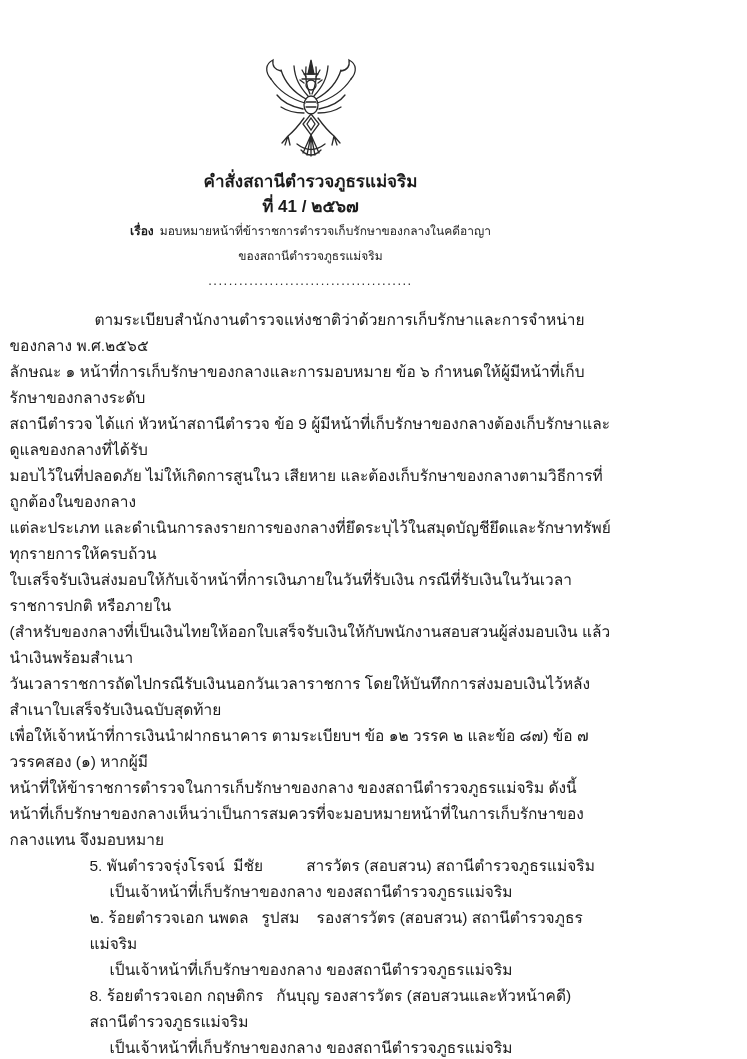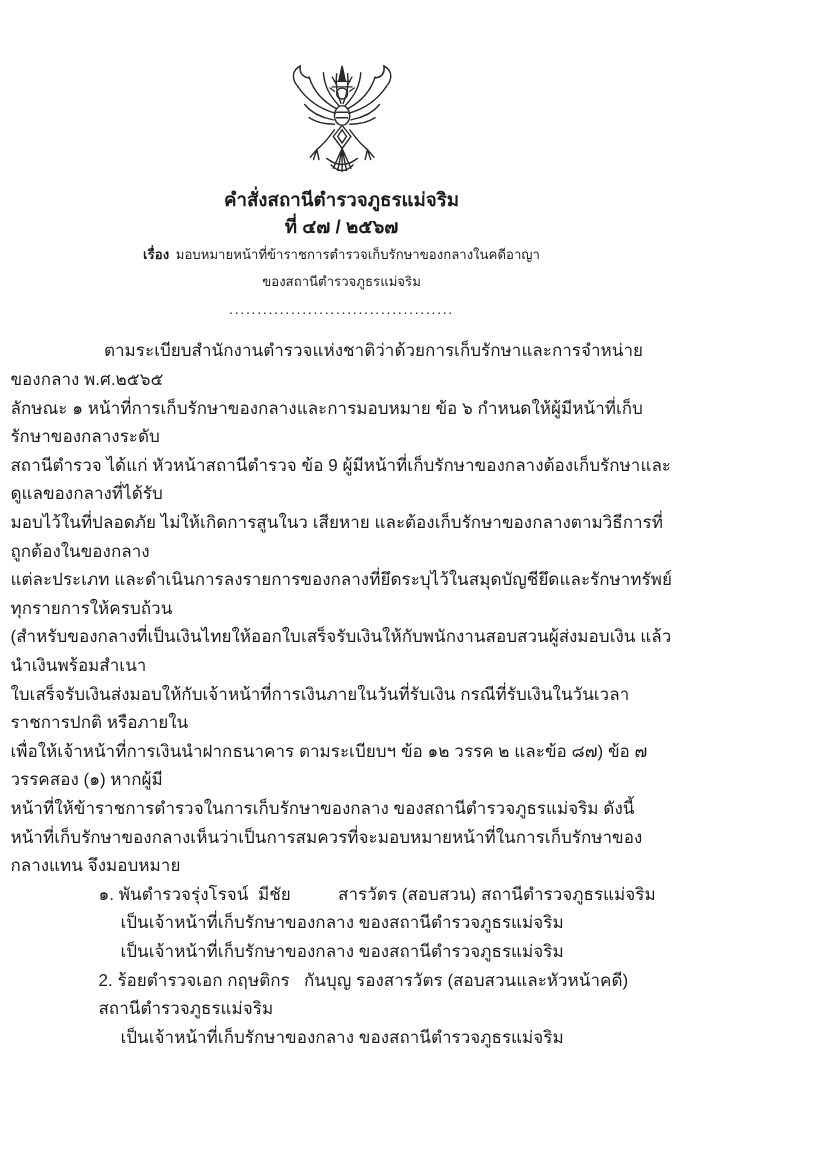--- a/index.html
+++ b/index.html
@@ -93,44 +93,46 @@
 
         <path d="M55,77 l-8,18 M55,77 l-4,20 M55,77 l0,21 M55,77 l4,20 M55,77 l8,18"></path>
         <path d="M45,92 Q55,102 65,92"></path>
         <path d="M41,86 Q55,97 69,86"></path>
       </g>
     </svg>
   </div>
 
   <div class="header-block">
     <div class="title-line">คำสั่งสถานีตำรวจภูธรแม่จริม</div>
-    <div class="title-line">ที่ ๔๗ / ๒๕๖๗</div>
+    <div class="title-line">ที่ 41 / ๒๕๖๗</div>
     <div class="subject-line">
       <span class="lbl">เรื่อง</span><span>มอบหมายหน้าที่ข้าราชการตำรวจเก็บรักษาของกลางในคดีอาญา</span>
     </div>
     <div class="subject-line">ของสถานีตำรวจภูธรแม่จริม</div>
     <div class="dots-line">........................................</div>
   </div>
 
   <div class="body-block">
     <div>
         <div class="line first">ตามระเบียบสำนักงานตำรวจแห่งชาติว่าด้วยการเก็บรักษาและการจำหน่ายของกลาง พ.ศ.๒๕๖๕</div>
         <div class="line">ลักษณะ ๑ หน้าที่การเก็บรักษาของกลางและการมอบหมาย ข้อ ๖ กำหนดให้ผู้มีหน้าที่เก็บรักษาของกลางระดับ</div>
         <div class="line">สถานีตำรวจ ได้แก่ หัวหน้าสถานีตำรวจ ข้อ 9 ผู้มีหน้าที่เก็บรักษาของกลางต้องเก็บรักษาและดูแลของกลางที่ได้รับ</div>
         <div class="line">มอบไว้ในที่ปลอดภัย ไม่ให้เกิดการสูนในว เสียหาย และต้องเก็บรักษาของกลางตามวิธีการที่ถูกต้องในของกลาง</div>
         <div class="line">แต่ละประเภท และดำเนินการลงรายการของกลางที่ยึดระบุไว้ในสมุดบัญชียึดและรักษาทรัพย์ทุกรายการให้ครบถ้วน</div>
+        <div class="line">ใบเสร็จรับเงินส่งมอบให้กับเจ้าหน้าที่การเงินภายในวันที่รับเงิน กรณีที่รับเงินในวันเวลาราชการปกติ หรือภายใน</div>
         <div class="line">(สำหรับของกลางที่เป็นเงินไทยให้ออกใบเสร็จรับเงินให้กับพนักงานสอบสวนผู้ส่งมอบเงิน แล้วนำเงินพร้อมสำเนา</div>
-        <div class="line">ใบเสร็จรับเงินส่งมอบให้กับเจ้าหน้าที่การเงินภายในวันที่รับเงิน กรณีที่รับเงินในวันเวลาราชการปกติ หรือภายใน</div>
+        <div class="line">วันเวลาราชการถัดไปกรณีรับเงินนอกวันเวลาราชการ โดยให้บันทึกการส่งมอบเงินไว้หลังสำเนาใบเสร็จรับเงินฉบับสุดท้าย</div>
         <div class="line">เพื่อให้เจ้าหน้าที่การเงินนำฝากธนาคาร ตามระเบียบฯ ข้อ ๑๒ วรรค ๒ และข้อ ๘๗) ข้อ ๗ วรรคสอง (๑) หากผู้มี</div>
         <div class="line">หน้าที่ให้ข้าราชการตำรวจในการเก็บรักษาของกลาง ของสถานีตำรวจภูธรแม่จริม ดังนี้</div>
         <div class="line">หน้าที่เก็บรักษาของกลางเห็นว่าเป็นการสมควรที่จะมอบหมายหน้าที่ในการเก็บรักษาของกลางแทน จึงมอบหมาย</div>
       </div>
     <div>
-        <div class="line off1">๑. พันตำรวจรุ่งโรจน์  มีชัย          สารวัตร (สอบสวน) สถานีตำรวจภูธรแม่จริม</div>
+        <div class="line off1">5. พันตำรวจรุ่งโรจน์  มีชัย          สารวัตร (สอบสวน) สถานีตำรวจภูธรแม่จริม</div>
         <div class="line off2">เป็นเจ้าหน้าที่เก็บรักษาของกลาง ของสถานีตำรวจภูธรแม่จริม</div>
+        <div class="line off1">๒. ร้อยตำรวจเอก นพดล   รูปสม    รองสารวัตร (สอบสวน) สถานีตำรวจภูธรแม่จริม</div>
         <div class="line off2">เป็นเจ้าหน้าที่เก็บรักษาของกลาง ของสถานีตำรวจภูธรแม่จริม</div>
-        <div class="line off1">2. ร้อยตำรวจเอก กฤษติกร   กันบุญ รองสารวัตร (สอบสวนและหัวหน้าคดี) สถานีตำรวจภูธรแม่จริม</div>
+        <div class="line off1">8. ร้อยตำรวจเอก กฤษติกร   กันบุญ รองสารวัตร (สอบสวนและหัวหน้าคดี) สถานีตำรวจภูธรแม่จริม</div>
         <div class="line off2">เป็นเจ้าหน้าที่เก็บรักษาของกลาง ของสถานีตำรวจภูธรแม่จริม</div>
       </div>
 
   </div>
 
 </div>
 
 </body></html>

